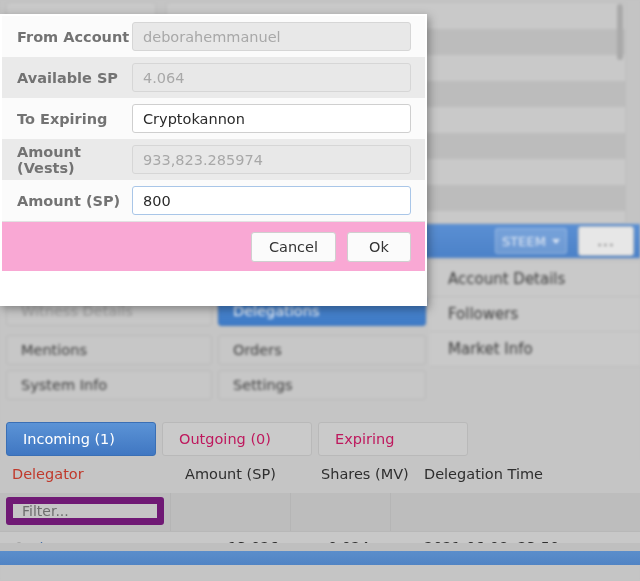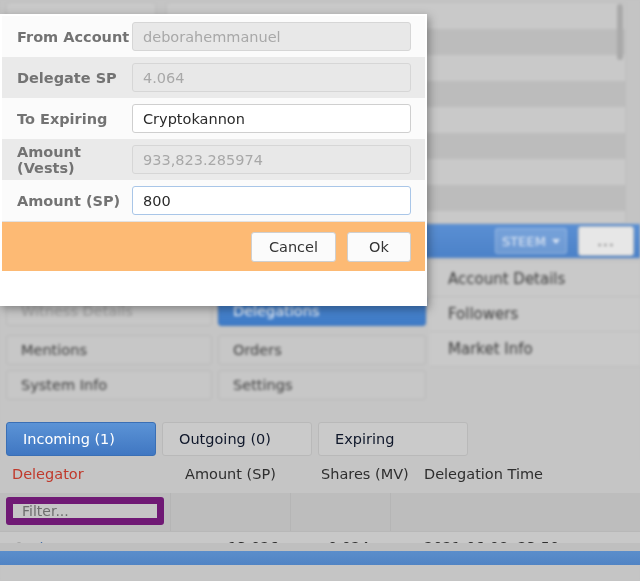--- a/index.html
+++ b/index.html
@@ -93,21 +93,21 @@
   }
 
   
   .tabrow {
     position: absolute; left: 6px; top: 422px; width: 628px; height: 34px;
   }
   .tab {
     position: absolute; top: 0; height: 34px;
     background: #cacaca; border: 1px solid #b9b9b9; border-radius: 3px;
     display: flex; align-items: center; padding-left: 16px;
-    font-size: 14.5px; color: #0f172a;
+    font-size: 14.5px; color: #be185d;
   }
   .tab.active {
     background: linear-gradient(#5b93d6,#4077c2);
     border-color: #3a6fb5; color: #fff;
   }
 
   
   .table { position: absolute; left: 0; top: 460px; width: 640px; height: 105px; background:#c5c5c5; }
   .thead { position: relative; height: 33px; }
   .th {
@@ -173,21 +173,21 @@
   .finput {
     flex: 1; height: 29px;
     border: 1px solid #cfcfcf; border-radius: 3px;
     display: flex; align-items: center; padding-left: 10px;
     font-size: 14.5px;
   }
   .finput.ro { background: #e8e8e8; color: #a8a8a8; border-color: #d6d6d6; }
   .finput.rw { background: #ffffff; color: #2a2a2a; }
   .finput.focus { border-color: #a9c6e8; }
   .dlg-footer {
-    height: 50px; background: #fdba74; border-top: 1px solid #e2e2e2;
+    height: 50px; background: #f9a8d4; border-top: 1px solid #e2e2e2;
     display: flex; align-items: center; justify-content: flex-end;
     gap: 11px; padding-right: 14px;
   }
   .dbtn {
     min-width: 64px; height: 30px; padding: 0 17px;
     background: #fbfbfb; border: 1px solid #cfcfcf; border-radius: 3px;
     font-size: 14.5px; color: #333;
     display: flex; align-items: center; justify-content: center;
   }
 </style>
@@ -296,21 +296,21 @@
   <div class="dialog">
 
     <div class="dlg-body">
       <div class="frow plain">
         <div class="flabel">From Account</div>
         <div class="finput ro">
           <span>deborahemmanuel</span>
         </div>
       </div>
       <div class="frow alt">
-        <div class="flabel">Delegate SP</div>
+        <div class="flabel">Available SP</div>
         <div class="finput ro">
           <span>4.064</span>
         </div>
       </div>
       <div class="frow plain">
         <div class="flabel">To Expiring</div>
         <div class="finput rw">
           <span>Cryptokannon</span>
         </div>
       </div>

